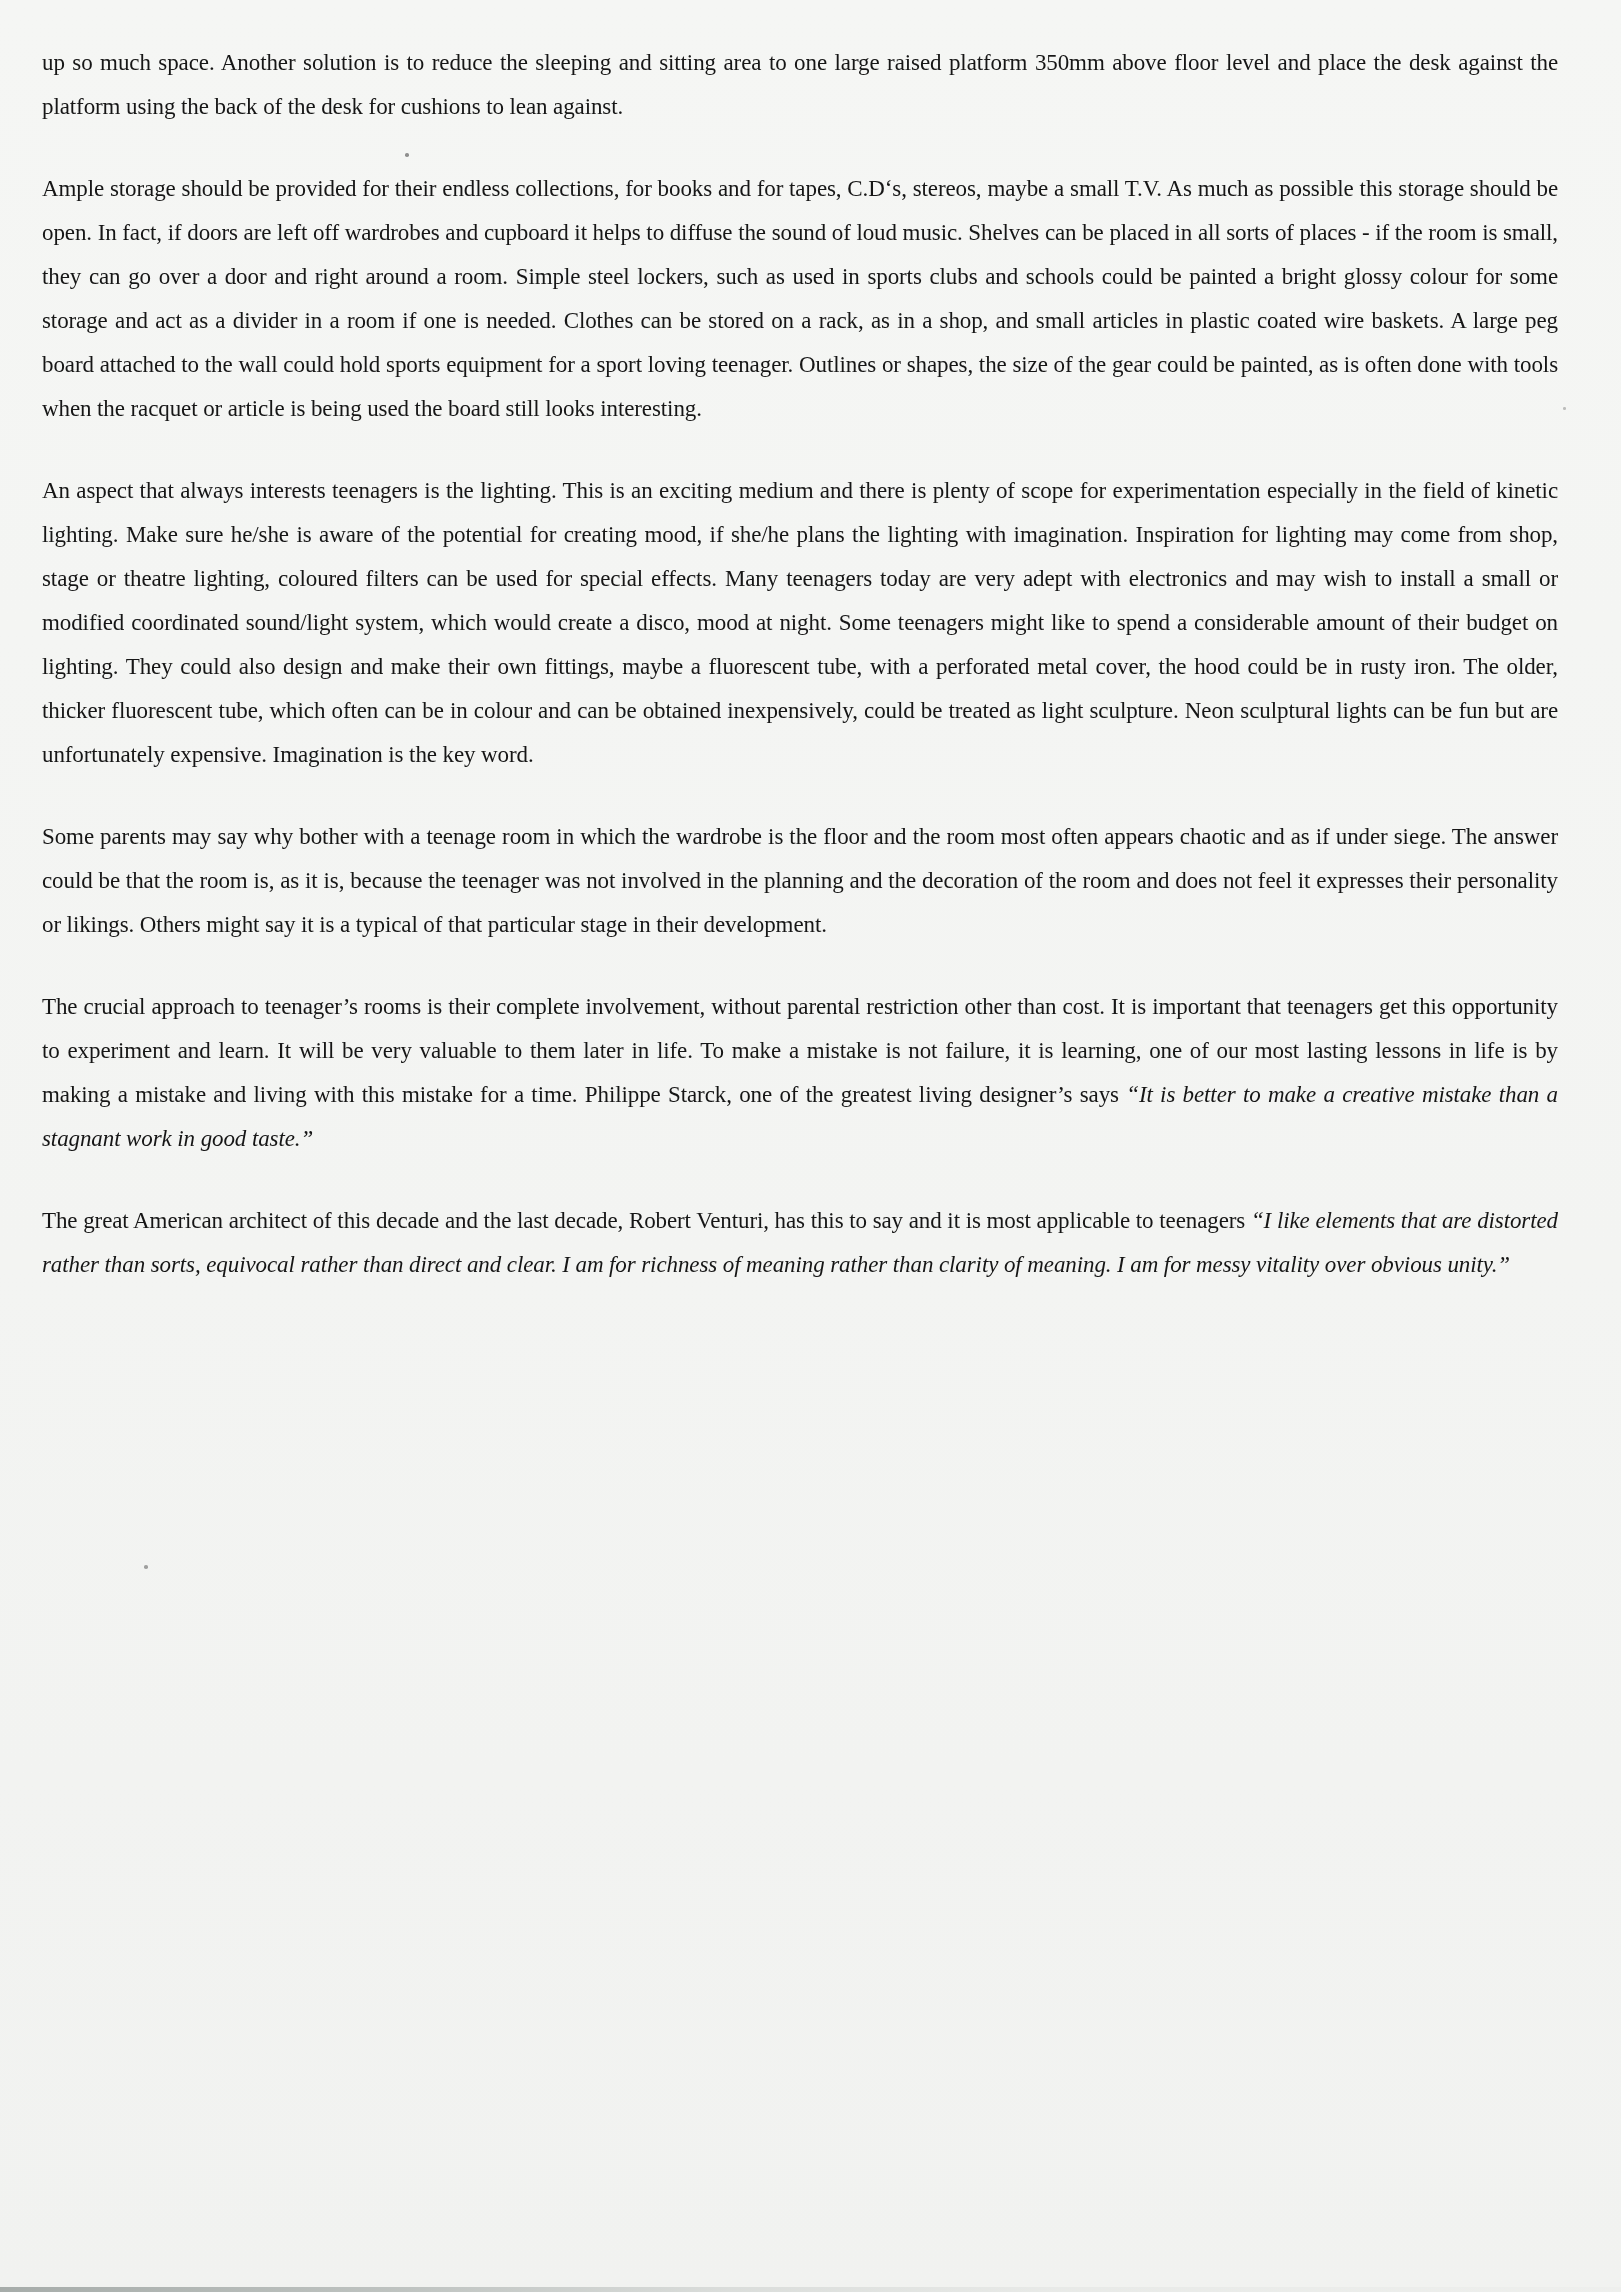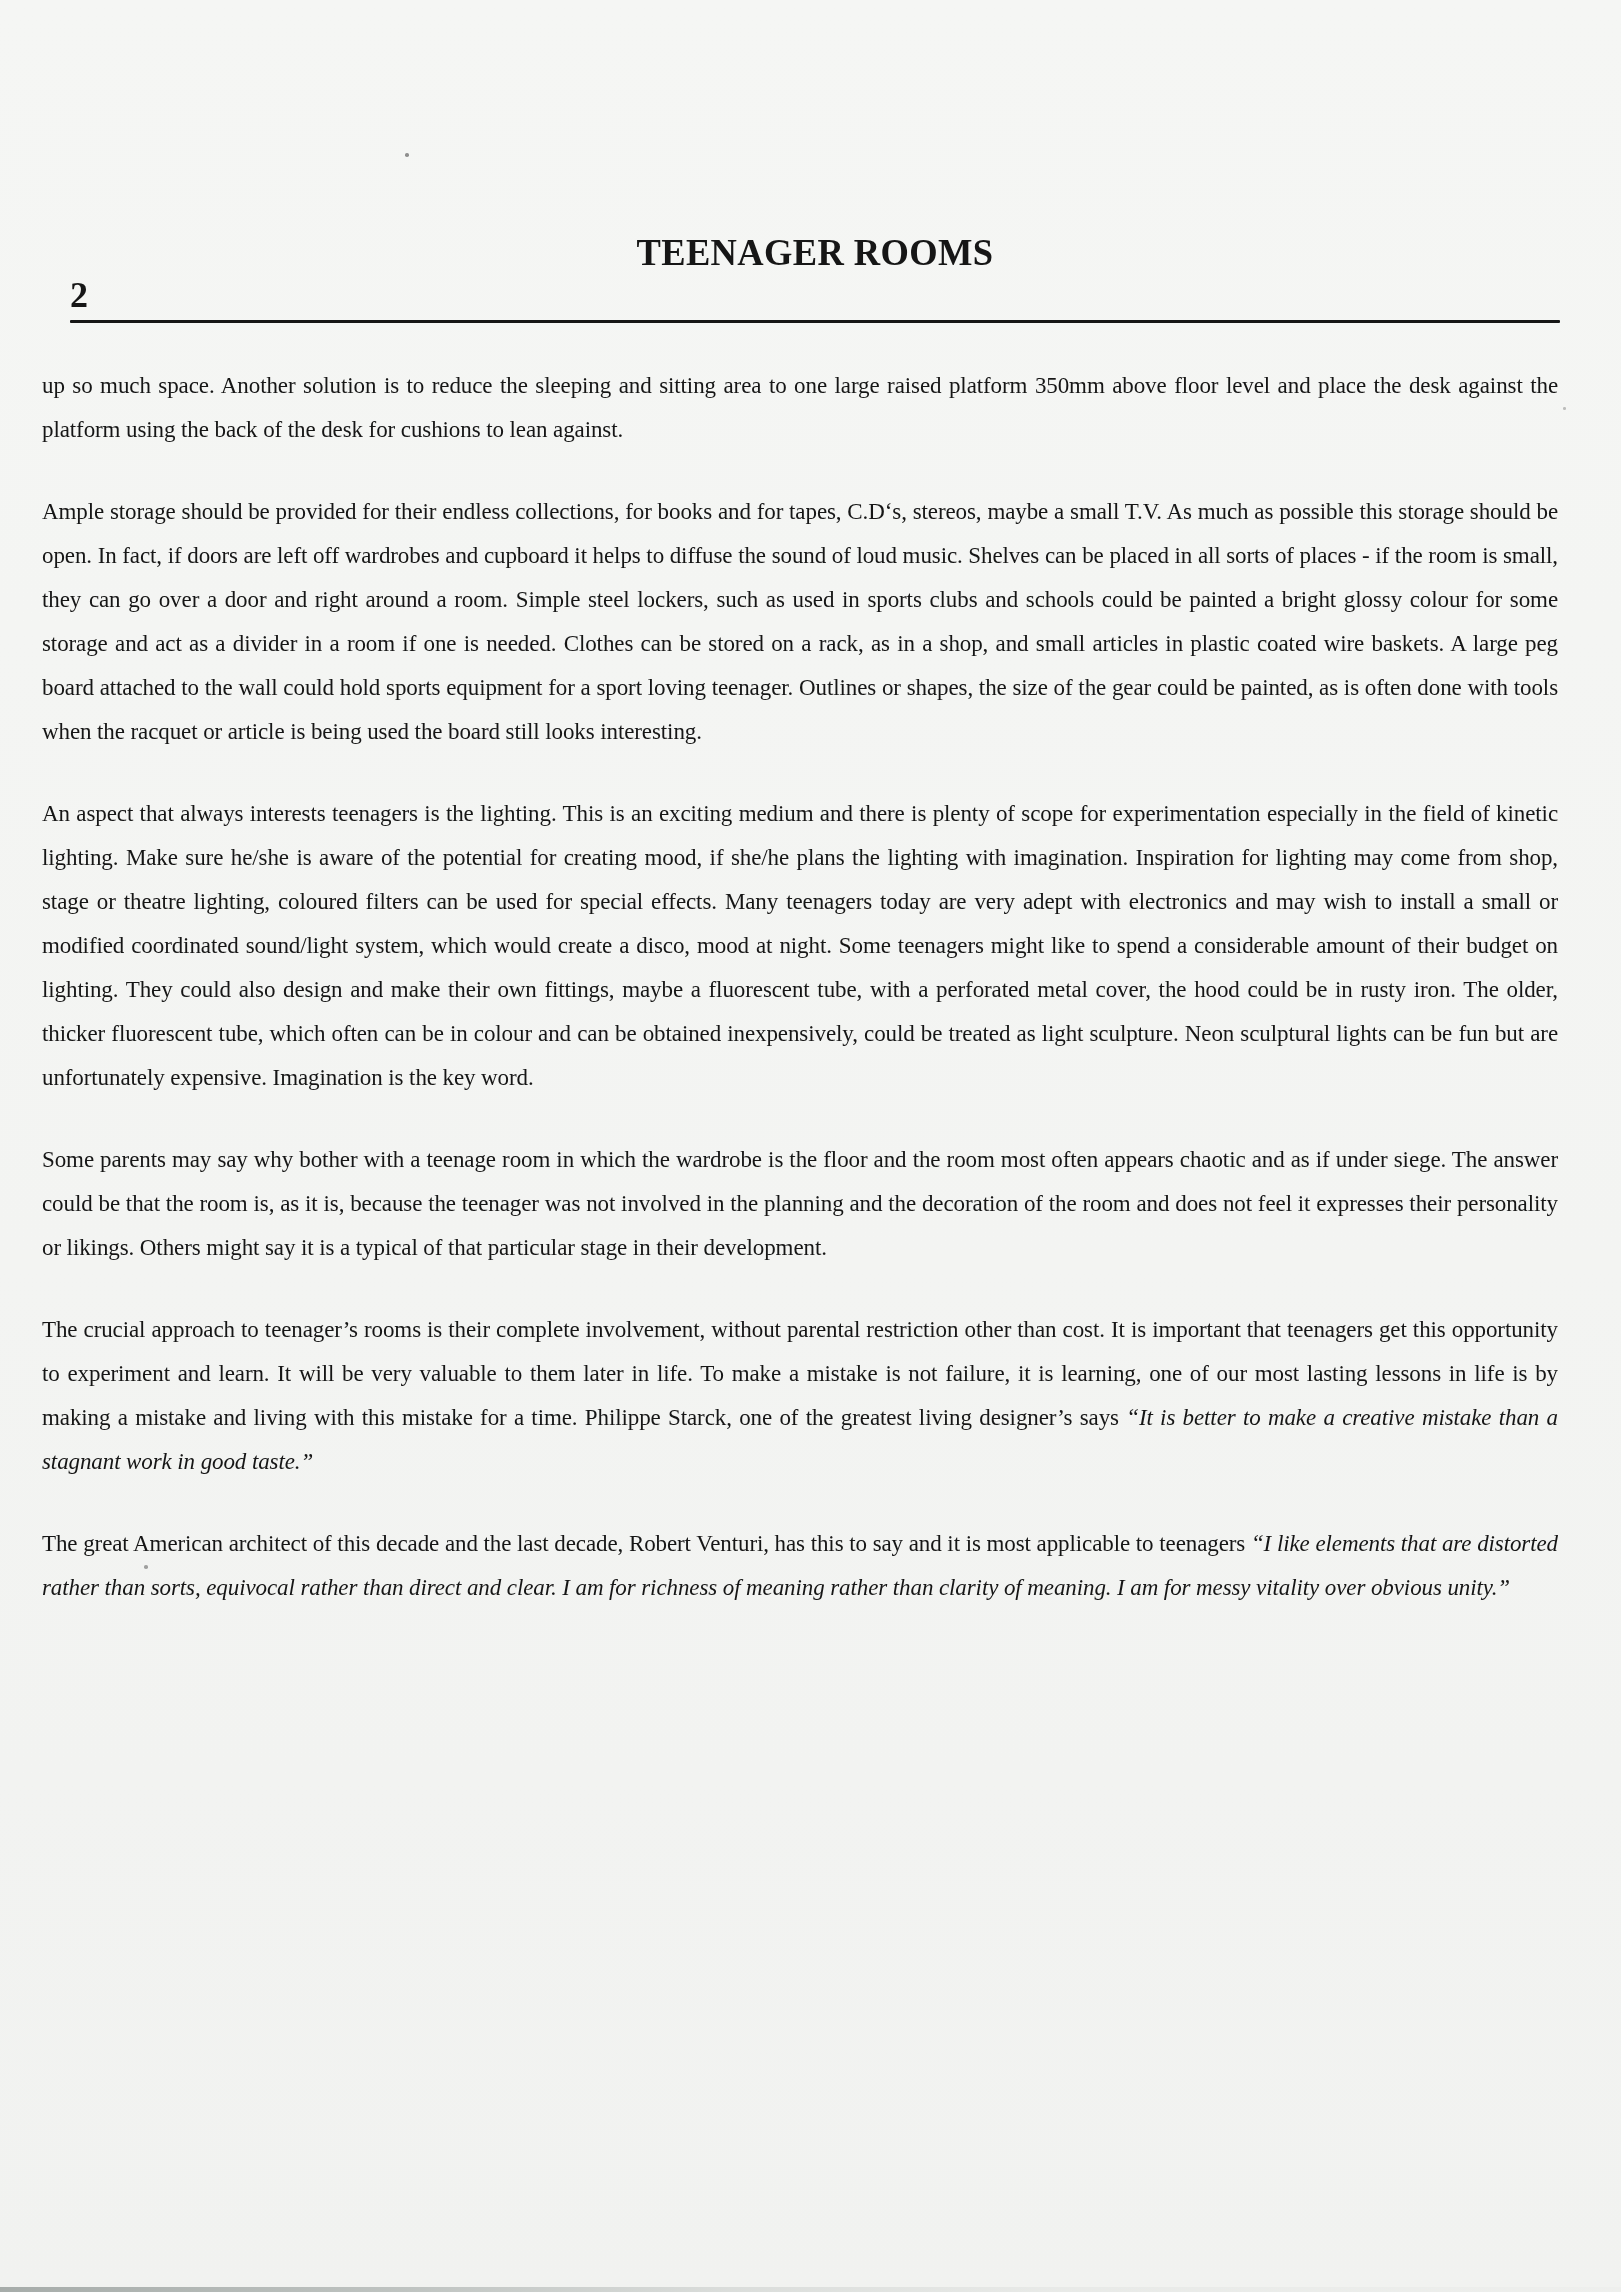--- a/index.html
+++ b/index.html
@@ -77,25 +77,20 @@
       rgba(150,158,155,0.25) 45%,
       rgba(180,186,183,0.15) 65%,
       rgba(200,204,201,0.08) 100%);
   }
 </style>
 </head>
 <body>
 
 <div class="page">
 
-  <div class="header">
-    <div class="title">TEENAGER ROOMS</div>
-    <div class="pagenum">2</div>
-    <div class="rule"></div>
-  </div>
 
   <div class="doc-body">
       <p class="para"><span>up so much space. Another solution is to reduce the sleeping and sitting area to one large raised platform 350mm above floor level and place the desk against the platform using the back of the desk for cushions to lean against.</span></p>
       <p class="para"><span>Ample storage should be provided for their endless collections, for books and for tapes, C.D‘s, stereos, maybe a small T.V.  As much as possible this storage should be open. In fact, if doors are left off wardrobes and cupboard it helps to diffuse the sound of loud music. Shelves can be placed in all sorts of places - if the room is small, they can go over a door and right around a room. Simple steel lockers, such as used in sports clubs and schools could be painted a bright glossy colour for some storage and act as a divider in a room if one is needed. Clothes can be stored on a rack, as in a shop, and small articles in plastic coated wire baskets. A large peg board attached to the wall could hold sports equipment for a sport loving teenager. Outlines or shapes, the size of the gear could be painted, as is often done with tools when the racquet or article is being used the board still looks interesting.</span></p>
       <p class="para"><span>An aspect that always interests teenagers is the lighting. This is an exciting medium and there is plenty of scope for experimentation especially in the field of kinetic lighting. Make sure he/she is aware of the potential for creating mood, if she/he plans the lighting with imagination. Inspiration for lighting may come from shop, stage or theatre lighting, coloured filters can be used for special effects. Many teenagers today are very adept with electronics and may wish to install a small or modified coordinated sound/light system, which would create a disco, mood at night. Some teenagers might like to spend a considerable amount of their budget on lighting. They could also design and make their own fittings, maybe a fluorescent tube, with a perforated metal cover, the hood could be in rusty iron. The older, thicker fluorescent tube, which often can be in colour and can be obtained inexpensively, could be treated as light sculpture. Neon sculptural lights can be fun but are unfortunately expensive. Imagination is the key word.</span></p>
       <p class="para"><span>Some parents may say why bother with a teenage room in which the wardrobe is the floor and the room most often appears chaotic and as if under siege. The answer could be that the room is, as it is, because the teenager was not involved in the planning and the decoration of the room and does not feel it expresses their personality or likings. Others might say it is a typical of that particular stage in their development.</span></p>
       <p class="para"><span>The crucial approach to teenager’s rooms is their complete involvement, without parental restriction other than cost. It is important that teenagers get this opportunity to experiment and learn.  It will be very valuable to them later in life. To make a mistake is not failure, it is learning, one of our most lasting lessons in life is by making a mistake and living with this mistake for a time. Philippe Starck, one of the greatest living designer’s says </span><em>“It is better to make a creative mistake than a stagnant work in good taste.”</em></p>
       <p class="para"><span>The great American architect of this decade and the last decade, Robert Venturi, has this to say and it is most applicable to teenagers </span><em>“I like elements that are distorted rather than sorts, equivocal rather than direct and clear. I am for richness of meaning rather than clarity of meaning. I am for messy vitality over obvious unity.”</em></p>
     </div>
 

